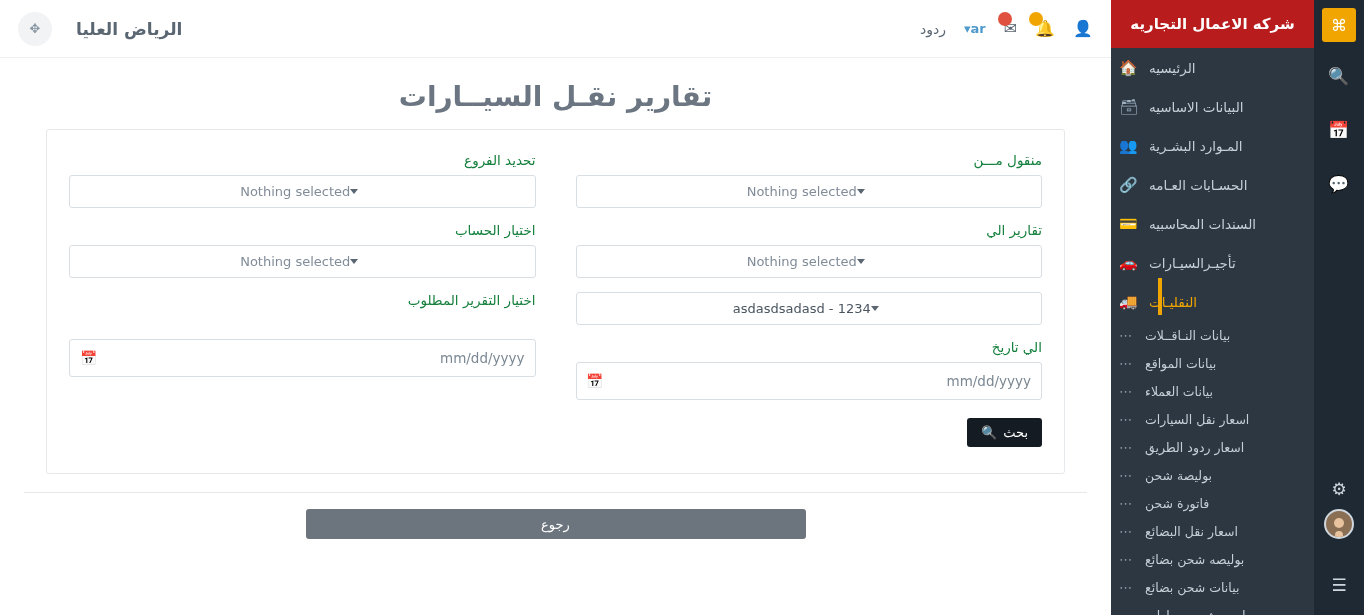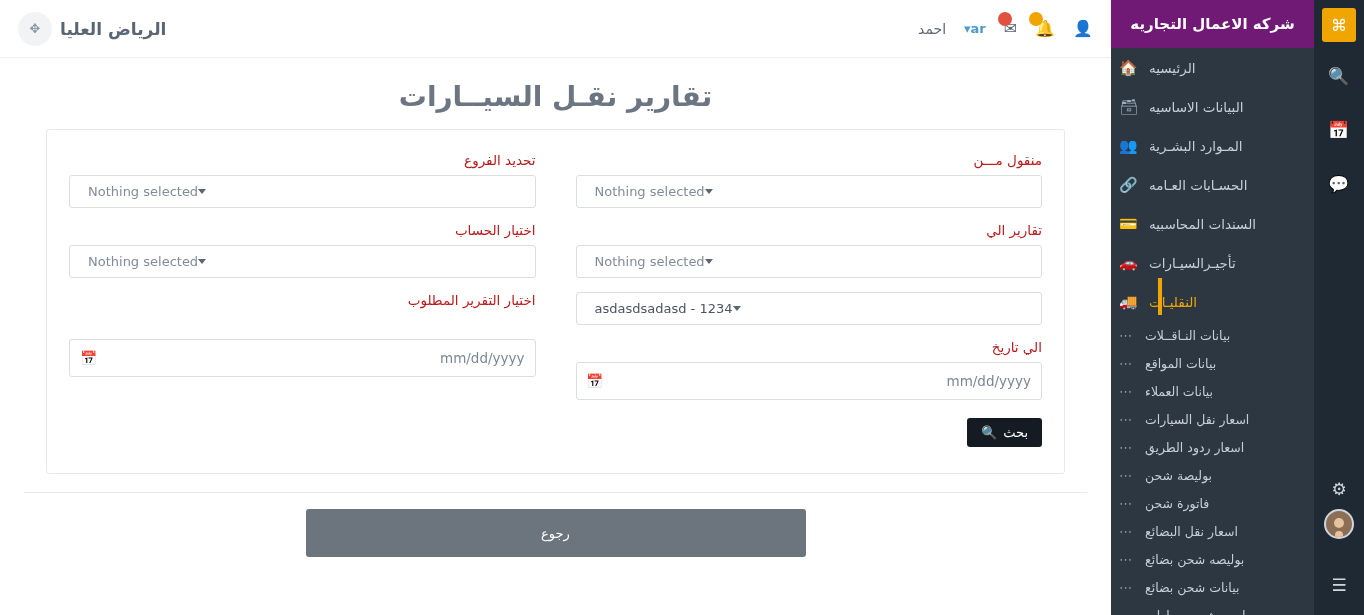--- a/index.html
+++ b/index.html
@@ -70,21 +70,21 @@
     color: #c6ced6;
     font-size: 13px;
     overflow: hidden;
   }
   .sidebar-title {
     height: 48px;
     display: flex; align-items: center; justify-content: center;
     color: #ffffff;
     font-size: 15px;
     font-weight: bold;
-    background: #701a75;
+    background: #b91c1c;
   }
   .menu-item {
     height: 39px;
     display: flex;
     align-items: center;
     justify-content: flex-end;
     padding: 0 12px 0 8px;
     gap: 10px;
     color: #c6ced6;
     white-space: nowrap;
@@ -126,21 +126,21 @@
     top: 0; right: 253px; left: 0;
     height: 58px;
     background: #ffffff;
     border-bottom: 1px solid #eceff1;
     display: flex;
     align-items: center;
     padding: 0 18px;
   }
   .topbar-title {
     margin-right: auto;
-    margin-left: 0;
+    margin-left: 16px;
     color: #5a6672;
     font-size: 17px;
     font-weight: bold;
   }
   .collapse-btn {
     width: 34px; height: 34px;
     border-radius: 50%;
     background: #f1f3f5;
     color: #8795a1;
     display: flex; align-items: center; justify-content: center;
@@ -194,33 +194,33 @@
     margin: 0 22px;
   }
   .row {
     display: flex;
     gap: 40px;
     margin-bottom: 14px;
   }
   .field { flex: 1 1 0; min-width: 0; }
   .field label {
     display: block;
-    color: #b91c1c;
+    color: #15803d;
     font-size: 13.5px;
     margin-bottom: 7px;
   }
   .select-box {
     height: 33px;
     border: 1px solid #d9dee3;
     border-radius: 3px;
     background: #fff;
     display: flex;
     align-items: center;
-    justify-content: flex-end;
-    padding: 0 18px;
+    justify-content: center;
+    padding: 0 10px;
     font-size: 13px;
     color: #818c98;
     position: relative;
   }
   .select-box.value { color: #4a5560; }
   .caret {
     margin-right: 6px;
     margin-left: 0;
     border: 4px solid transparent;
     border-top: 5px solid #5a6672;
@@ -266,21 +266,21 @@
     border-top: 1px solid #e6e9ec;
     margin: 18px 0 0 0;
   }
   .back-row {
     display: flex;
     justify-content: center;
     padding-top: 16px;
   }
   .back-btn {
     width: 500px;
-    height: 48px;
+    height: 30px;
     background: #6c757d;
     color: #fff;
     border: none;
     border-radius: 3px;
     font-size: 13px;
     cursor: pointer;
   }
 </style>
 </head>
 <body>
@@ -378,21 +378,21 @@
   <div class="active-marker"></div>
 
   <div class="topbar">
     <div class="topbar-right-group">
       <span class="tb-icon">👤</span>
       <span class="tb-icon">🔔<span class="badge"></span></span>
       <span class="tb-icon">✉<span class="badge red"></span></span>
       <span class="lang-sel">
         <span>ar</span>▾
       </span>
-      <span class="user-name">احمد</span>
+      <span class="user-name">ردود</span>
     </div>
     <div class="topbar-title">الرياض العليا</div>
     <div class="collapse-btn">✥</div>
   </div>
 
   <div class="content">
     <div class="page-title">تقارير نقـل السيــارات</div>
 
     <div class="card">
 

